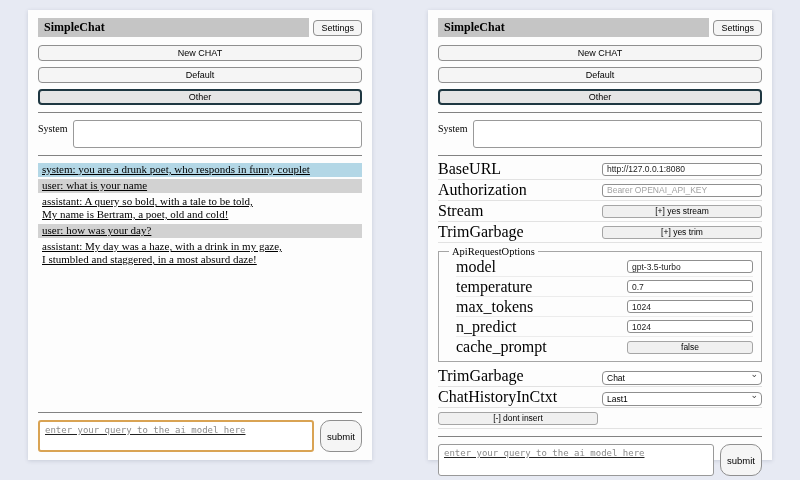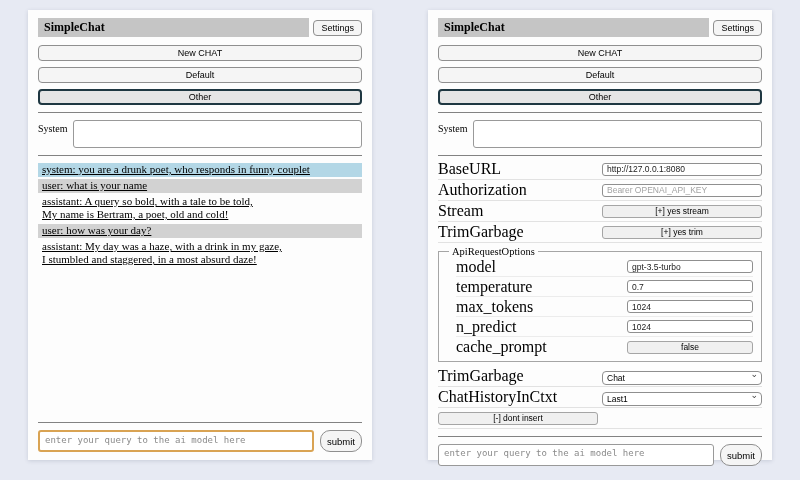--- a/index.html
+++ b/index.html
@@ -69,21 +69,21 @@
   .system-ta { flex: 1; height: 28px; }
   
   .messages { margin-top: 7px; font-size: 11px; line-height: 13px; text-decoration: underline; }
   .msg { padding: 0 4px 1px; margin-bottom: 2px; white-space: pre-line; }
   .msg.system { background: #b3d7e6; }
   .msg.user { background: #d2d2d2; }
   .msg.assistant { background: transparent; }
   .spacer { flex: 1; }
   
   .query-row { display: flex; gap: 6px; margin-top: 7px; align-items: stretch; }
-  .query-ta { flex: 1; height: 22px; }
+  .query-ta { flex: 1; height: 32px; text-decoration: underline; }
   .query-ta.focused { border: 2px solid #d9a353; }
   .submit-btn {
     font-family: "Liberation Sans", sans-serif;
     font-size: 9.5px;
     background: #f5f5f5;
     border: 1px solid #8f8f8f;
     border-radius: 10px;
     padding: 0 6px;
     cursor: pointer;
   }

